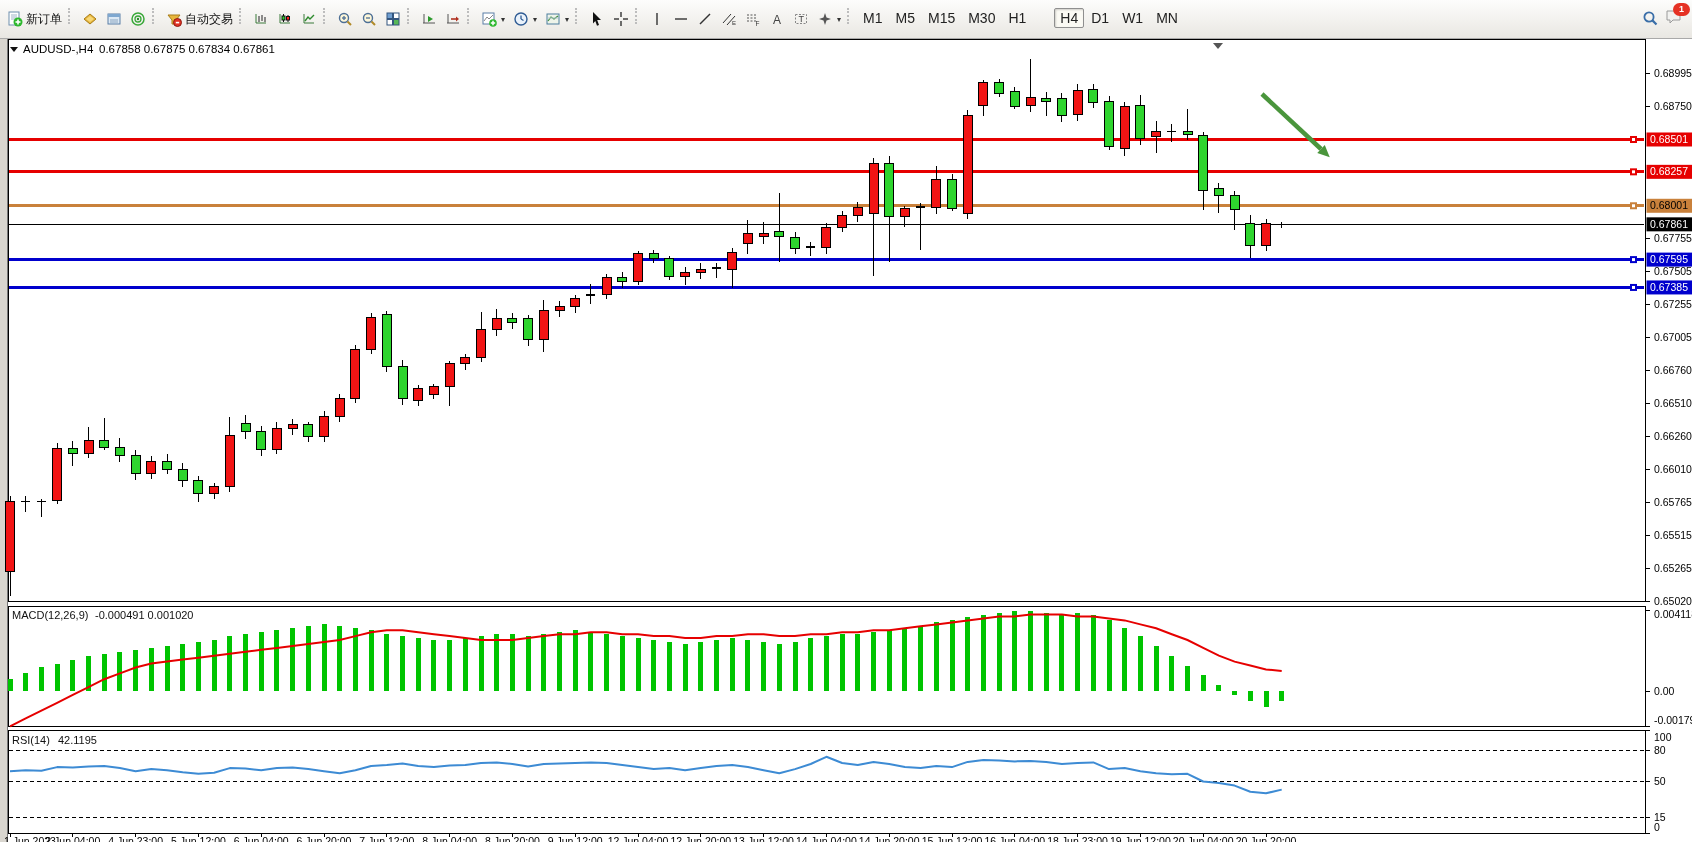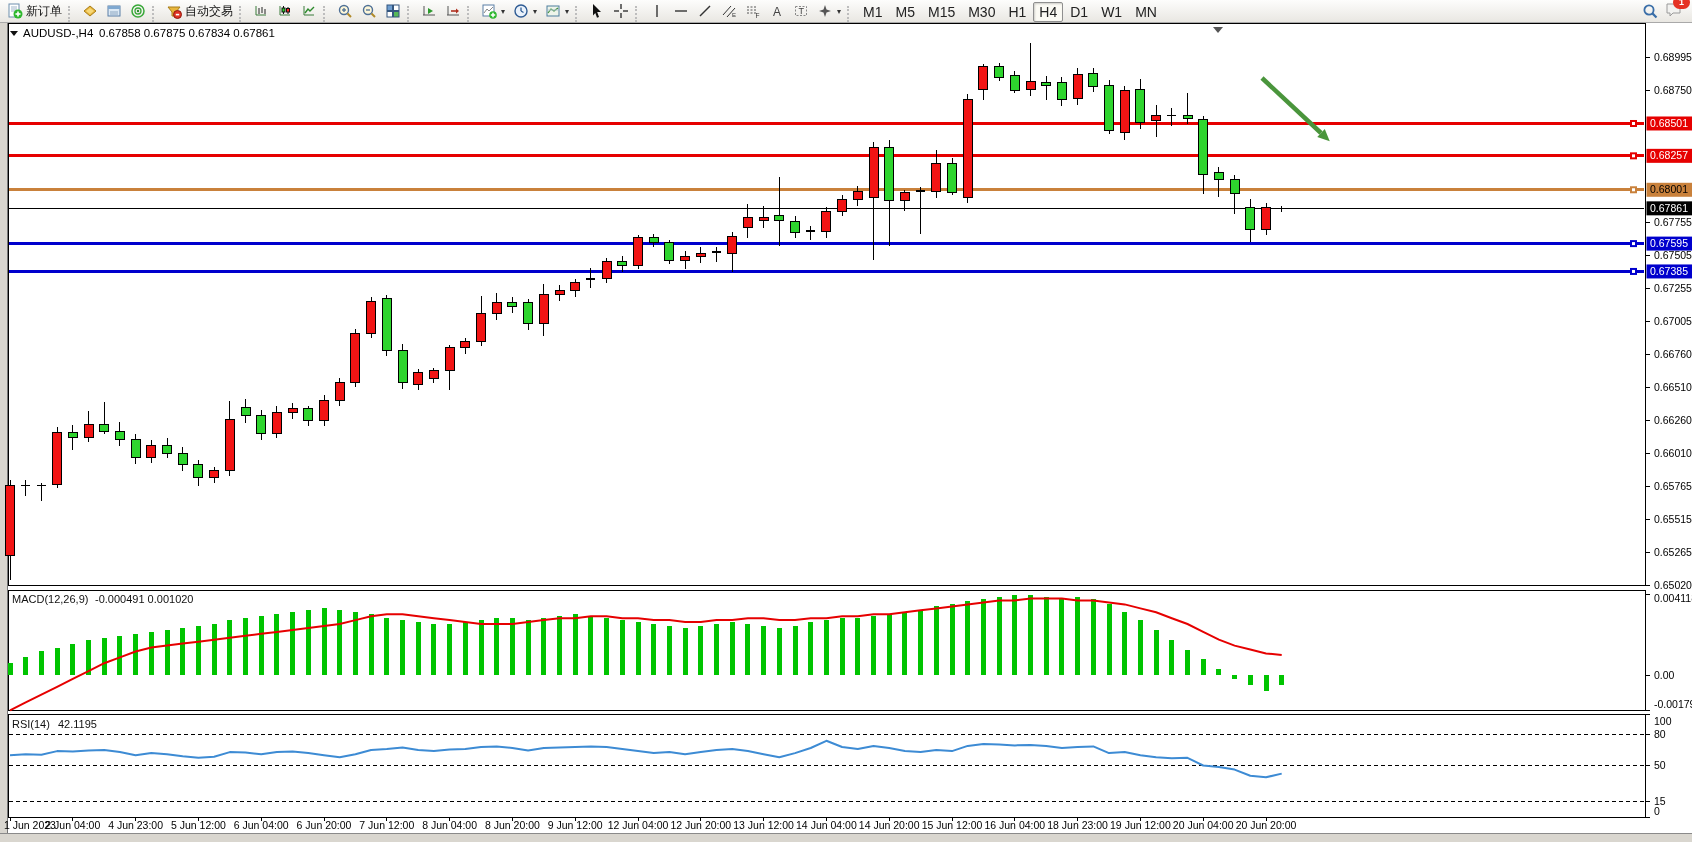--- a/index.html
+++ b/index.html
@@ -1,26 +1,26 @@
 <!DOCTYPE html>
 <html><head>
 <meta charset="utf-8">
 <style>
   html,body{margin:0;padding:0;background:#fff;}
   body{width:1692px;height:842px;overflow:hidden;font-family:"Liberation Sans",sans-serif;-webkit-font-smoothing:none;}
   
   .toolbar{height:22px;background:linear-gradient(#fdfdfc,#e9e7e2);border-bottom:1px solid #a9a9a9;
-           display:flex;align-items:flex-end;padding:0 3px;white-space:nowrap;}
+           display:flex;align-items:flex-start;padding:8px 3px;white-space:nowrap;}
   .grip{width:4px;height:16px;border-left:2px dotted #bdbdbd;margin:0 4px 0 2px;}
   .tbtn{height:20px;display:inline-flex;align-items:center;gap:3px;padding:0 3px;border:1px solid transparent;
         border-radius:2px;font-size:12px;color:#111;cursor:default;}
   .caret{font-size:8px;color:#333;margin-left:1px;}
   .tf-group{display:inline-flex;align-items:center;gap:1px;}
   .tf{font-size:14px;color:#222;padding:1px 5px;height:16px;line-height:16px;border:1px solid transparent;border-radius:2px;}
-  .tf.active{background:#fbfaf4;border:1px solid #8f8f8f;box-shadow:inset 1px 1px 2px rgba(0,0,0,.18);}
+  .tf.active{background:#fbfaf4;border:1px solid #8f8f8f;box-shadow:inset 1px 1px 2px rgba(0,0,0,.18);margin-left:21px;}
   .tb-right{margin-left:auto;display:inline-flex;align-items:center;gap:6px;padding-right:6px;}
   .badge{position:absolute;top:-5px;right:-7px;background:#e53224;color:#fff;font-size:9px;line-height:13px;
          min-width:13px;text-align:center;border-radius:8px;padding:0 2px;font-weight:bold;}
   .chat-wrap{position:relative;}
   svg{display:block;}
   .icon{display:inline-block;line-height:0;}
 </style>
 </head>
 <body>
 

